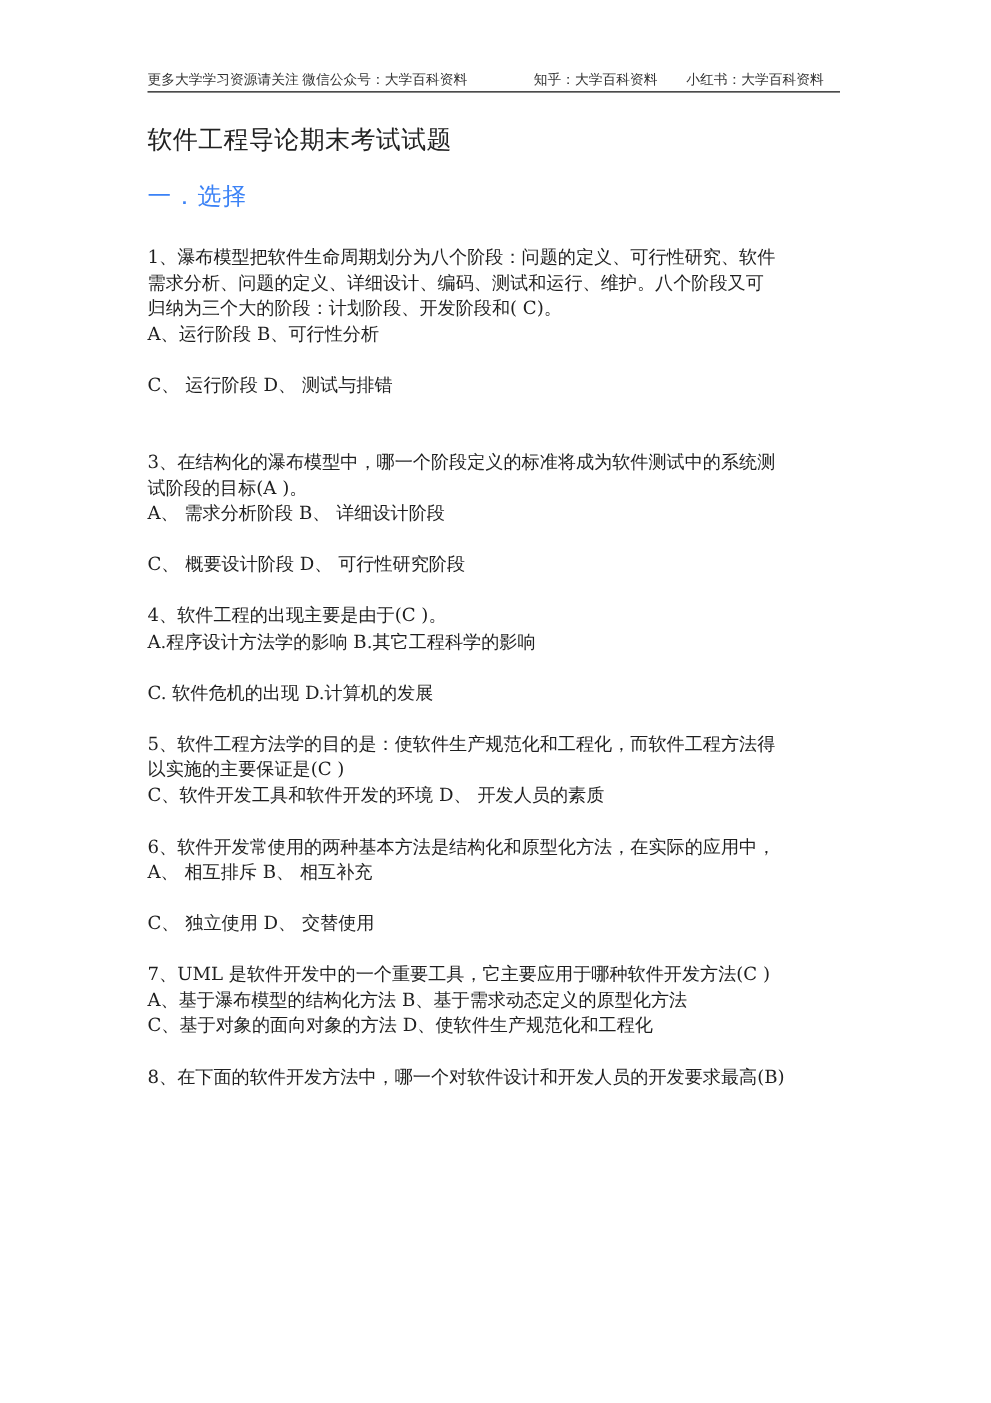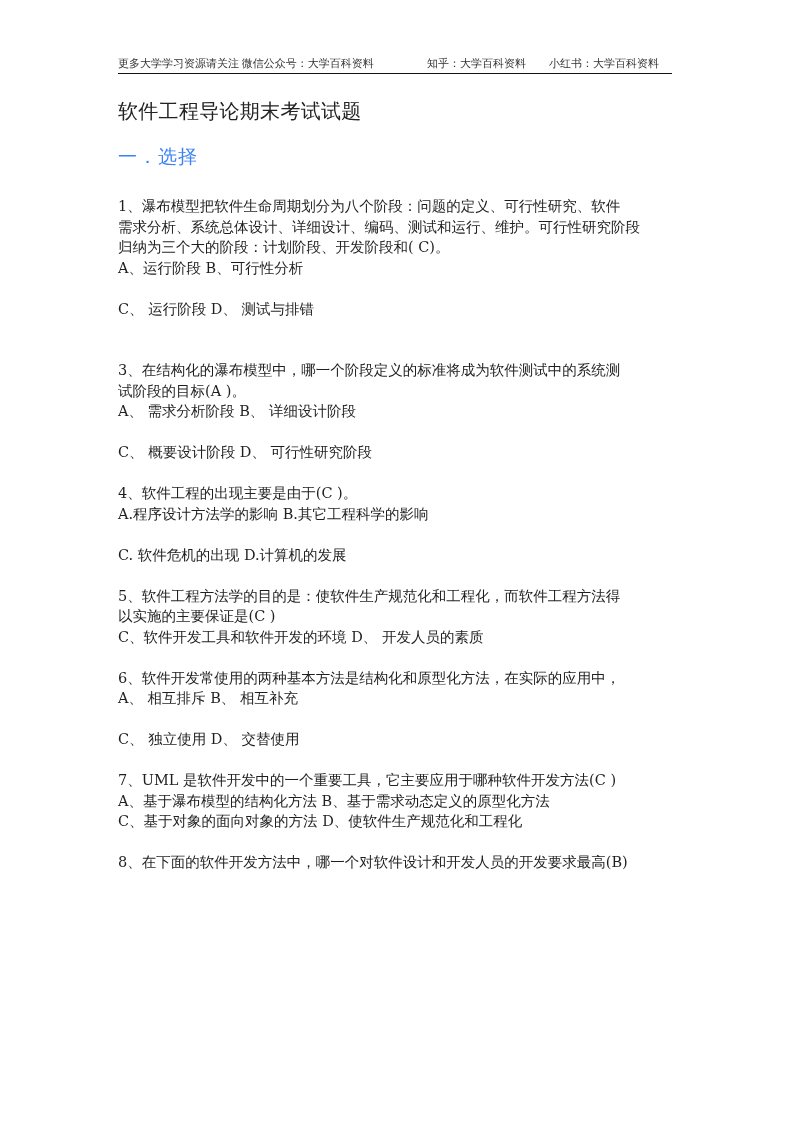--- a/index.html
+++ b/index.html
@@ -80,21 +80,21 @@
   <span class="hdr-3">小红书：大学百科资料</span>
 </div>
 
 <div class="doc-title">软件工程导论期末考试试题</div>
 <div class="section-title">一．选择</div>
 
 <div class="questions">
 
   <div>
     <div class="q-line">1、瀑布模型把软件生命周期划分为八个阶段：问题的定义、可行性研究、软件</div>
-    <div class="q-line">需求分析、系统总体设计、详细设计、编码、测试和运行、维护。可行性研究阶段</div>
+    <div class="q-line">需求分析、问题的定义、详细设计、编码、测试和运行、维护。八个阶段又可</div>
     <div class="q-line">归纳为三个大的阶段：计划阶段、开发阶段和( C)。</div>
     <div class="q-line">A、运行阶段 B、可行性分析</div>
     <div class="q-spacer"></div>
     <div class="q-line">C、 运行阶段 D、 测试与排错</div>
   </div>
   <div class="q-gap"></div>
 
   <div class="q-gap"></div>
 
   <div>

